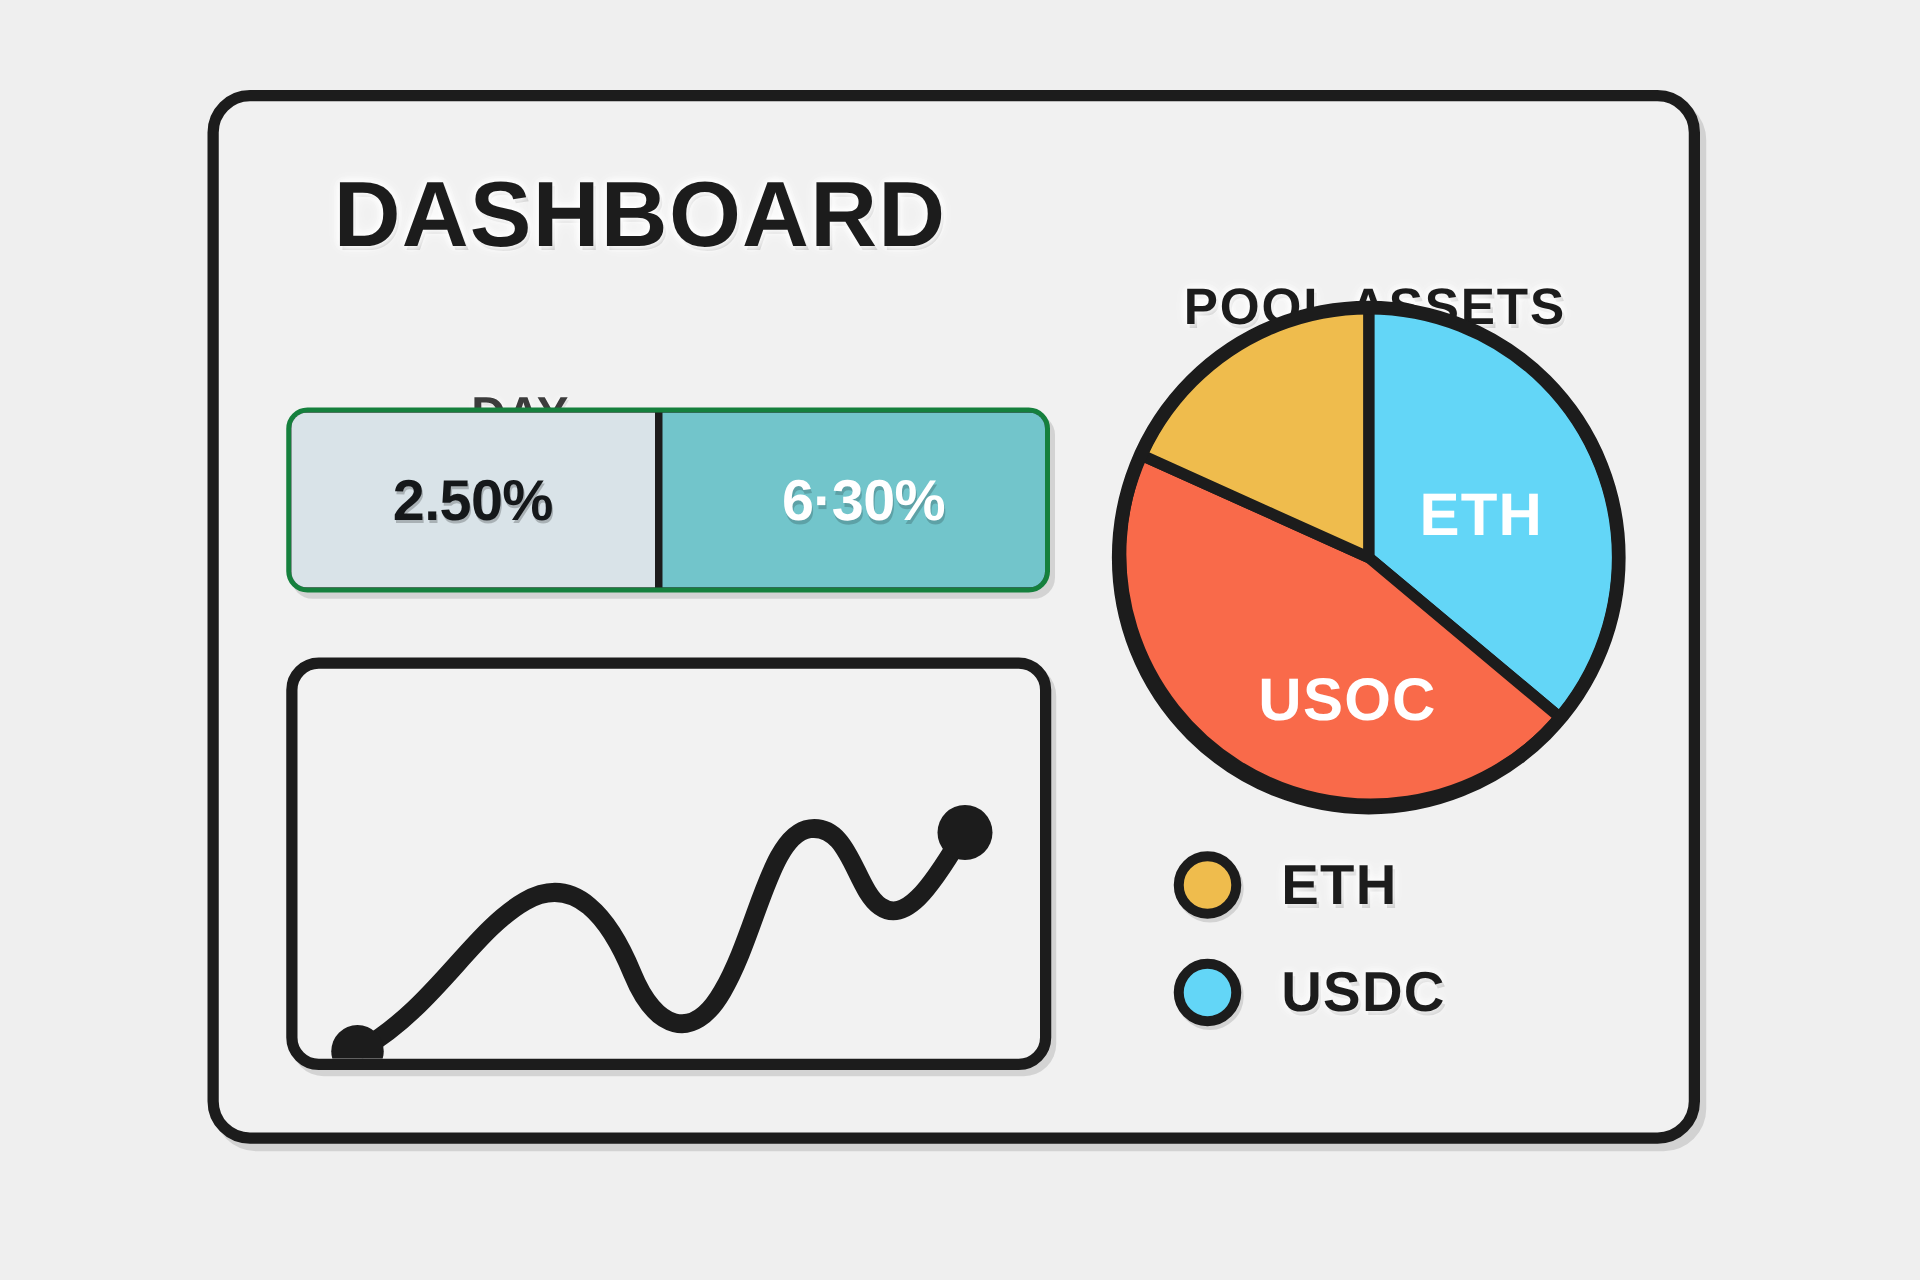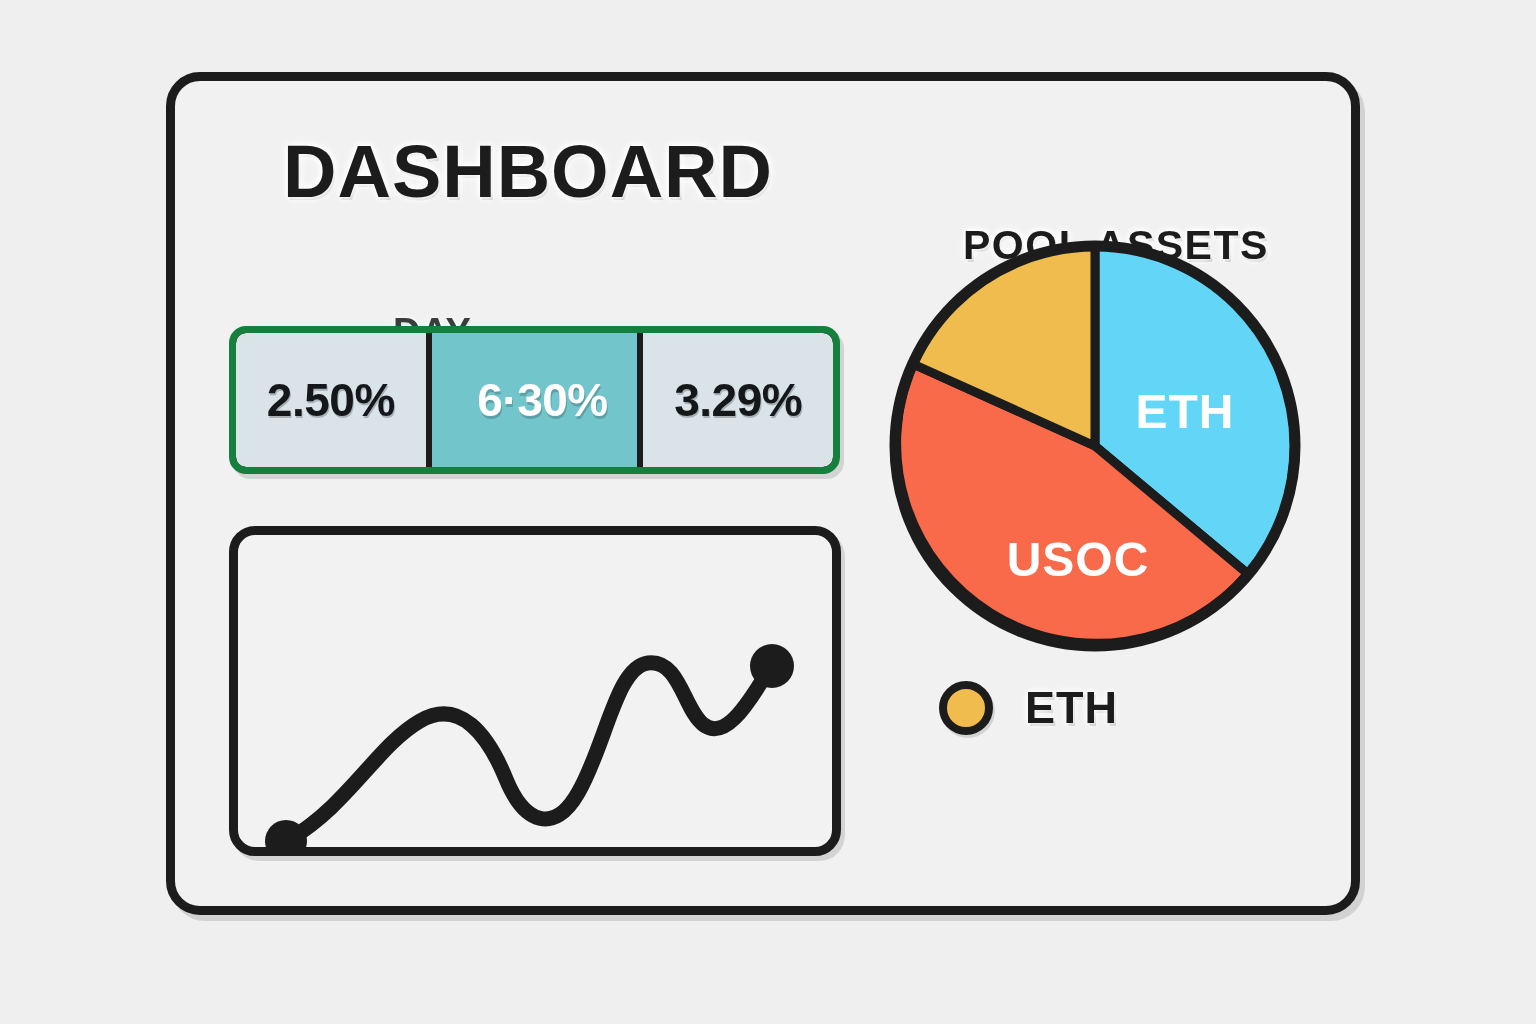--- a/index.html
+++ b/index.html
@@ -32,21 +32,20 @@
   
   .sticker-title {
     position: absolute;
     font-weight: 800;
     color: #1c1c1c;
     letter-spacing: 0.5px;
     white-space: nowrap;
     text-shadow:
       0 0 7px #ffffff, 0 0 7px #ffffff, 0 0 12px #ffffff,
       2px 3px 0 rgba(0,0,0,0.18);
-    margin-left: 16px;
   }
 
   #page-title {
     left: 92px;
     top: 48px;
     font-size: 74px;
     letter-spacing: 1px;
   }
 
   #range-label {
@@ -68,21 +67,21 @@
   
   #stat-segment-bar {
     position: absolute;
     left: 54px;
     top: 245px;
     width: 611px;
     height: 148px;
     box-sizing: border-box;
     display: flex;
     background: #1c1c1c;
-    border: 7px solid #15803d;
+    border: 4px solid #15803d;
     border-radius: 17px;
     overflow: hidden;
     gap: 6px;
     box-shadow: 4px 5px 0 rgba(0,0,0,0.12);
   }
   .stat-segment {
     flex: 1 1 0;
     display: flex;
     align-items: center;
     justify-content: center;
@@ -170,21 +169,20 @@
 
 <div id="dashboard-panel">
 
   <div class="sticker-title" id="page-title">DASHBOARD</div>
 
   <div class="sticker-title" id="range-label">DAY</div>
 
   <div id="stat-segment-bar">
     <div class="stat-segment">2.50%</div>
     <div class="stat-segment active">6·30%</div>
-    <div class="stat-segment">3.29%</div>
   </div>
 
   <div id="sparkline-card">
     <svg id="sparkline-svg" viewBox="0 0 594 312" preserveAspectRatio="none">
       <path d="M 52 304
                C 110 270, 140 210, 182 186
                C 222 163, 250 200, 268 244
                C 286 288, 316 300, 340 258
                C 368 210, 378 132, 410 128
                C 442 124, 446 176, 466 190
@@ -209,15 +207,19 @@
       <text class="pie-slice-label" x="300" y="192" text-anchor="middle">ETH</text>
       <text class="pie-slice-label" x="193" y="340" text-anchor="middle">USOC</text>
     </svg>
   </div>
 
   <div id="pie-legend">
     <div class="legend-row">
       <span class="legend-swatch" style="background:#efbc4d"></span>
       <span class="legend-label">ETH</span>
     </div>
+    <div class="legend-row">
+      <span class="legend-swatch" style="background:#63d6f7"></span>
+      <span class="legend-label">USDC</span>
+    </div>
   </div>
 
 </div>
 
 </body></html>

